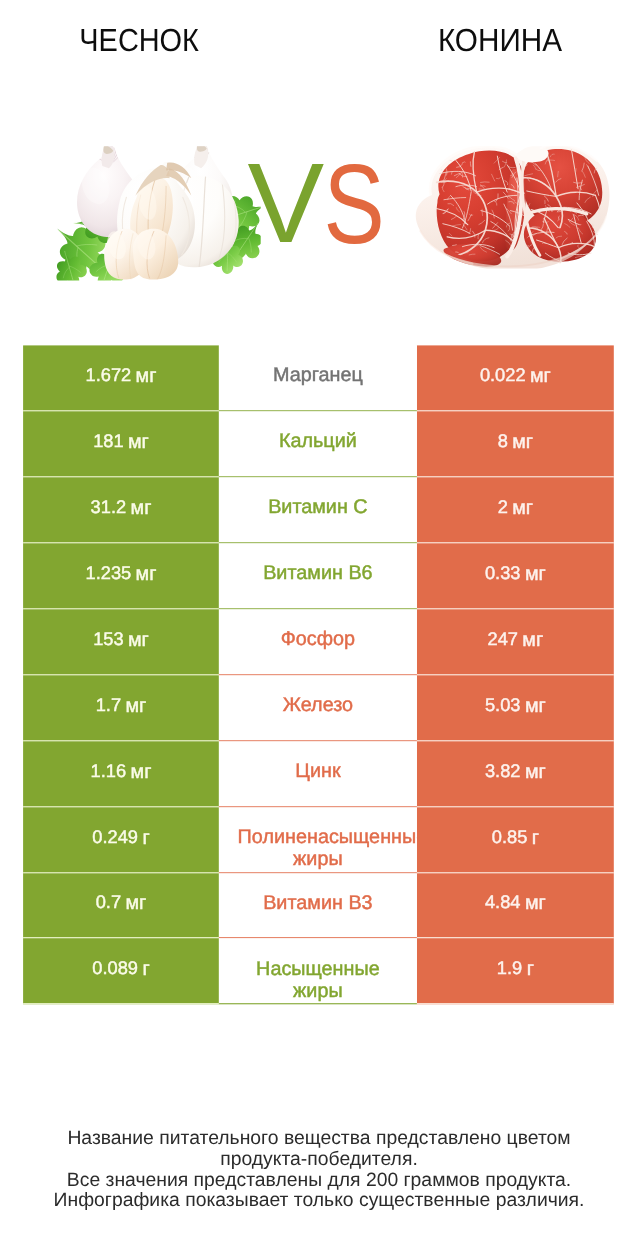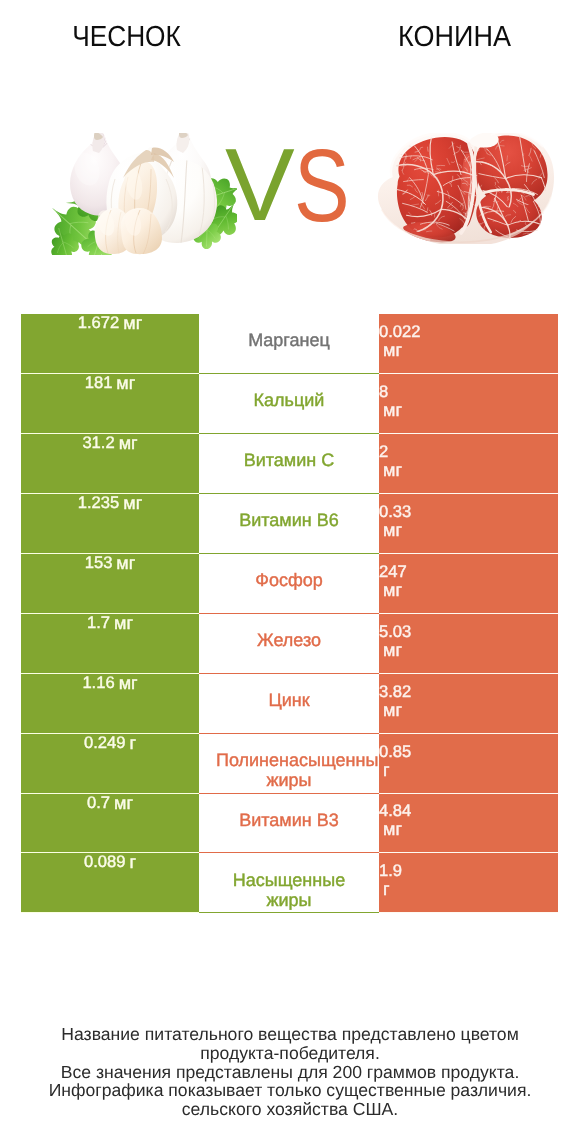--- a/index.html
+++ b/index.html
@@ -10,25 +10,25 @@
   #t1{left:0;width:253px;top:21px;transform:scaleX(0.906);}
   #t2{left:328px;width:253px;top:21px;transform:scaleX(0.931);}
   .img-garlic{position:absolute;left:51px;top:133px;width:186px;height:122px;}
   .img-meat{position:absolute;left:375px;top:133px;width:184px;height:111px;}
   .vs{position:absolute;left:0;top:0;width:580px;height:300px;z-index:5;}
   .vs span{position:absolute;font-size:103px;font-weight:400;line-height:103px;transform-origin:0 0;}
   .vs .v{color:#7aa32e;left:225px;top:133px;transform:scaleX(1.015);}
   .vs .s{color:#e2693f;left:294px;top:134px;transform:scaleX(0.81);}
   .table{position:absolute;left:21px;top:314px;width:537px;}
   .row{display:flex;height:59.94px;box-sizing:border-box;}
-  .c{display:flex;align-items:flex-start;justify-content:center;text-align:center;line-height:18px;box-sizing:border-box;height:59.94px;border-bottom:1.6px solid;padding-bottom:5px;}
+  .c{display:flex;align-items:center;justify-content:center;text-align:center;line-height:18px;box-sizing:border-box;height:59.94px;border-bottom:1.6px solid;padding-bottom:5px;}
   .c1{width:178px;background:#82a630;color:#fbfce9;border-bottom-color:#fbffe3;}
   .c2{width:180px;background:#fff;font-size:18px;font-weight:400;overflow:hidden;position:relative;padding:0;}
   .c2 .lbl{-webkit-text-stroke:0.42px currentColor;position:absolute;left:17px;top:16.2px;width:146px;text-align:center;line-height:20.2px;}
-  .c3{width:179px;background:#e16c4a;color:#fdf3ee;border-bottom-color:#fffaf2;flex-direction:column;}
+  .c3{width:179px;background:#e16c4a;color:#fdf3ee;border-bottom-color:#fffaf2;}
   .num{font-size:16.6px;font-weight:400;-webkit-text-stroke:0.42px currentColor;}
   .unit{font-size:18px;font-weight:400;-webkit-text-stroke:0.42px currentColor;margin-left:4px;}
   .footer{position:absolute;left:0;top:1025px;width:580px;text-align:center;font-size:17.6px;color:#2b2b2b;line-height:18.8px;}
 </style>
 </head>
 <body>
 
 <div class="page">
   <div class="title" id="t1">ЧЕСНОК</div>
   <div class="title" id="t2">КОНИНА</div>
@@ -662,15 +662,14 @@
           <span class="num">1.9</span>
           <span class="unit">г</span>
         </div>
       </div>
     </div>
   <div class="footer" id="footer">
       <div>Название питательного вещества представлено цветом</div>
       <div>продукта-победителя.</div>
       <div>Все значения представлены для 200 граммов продукта.</div>
       <div>Инфографика показывает только существенные различия.</div>
-      <div>сельского хозяйства США.</div>
     </div>
 </div>
 
 </body></html>

